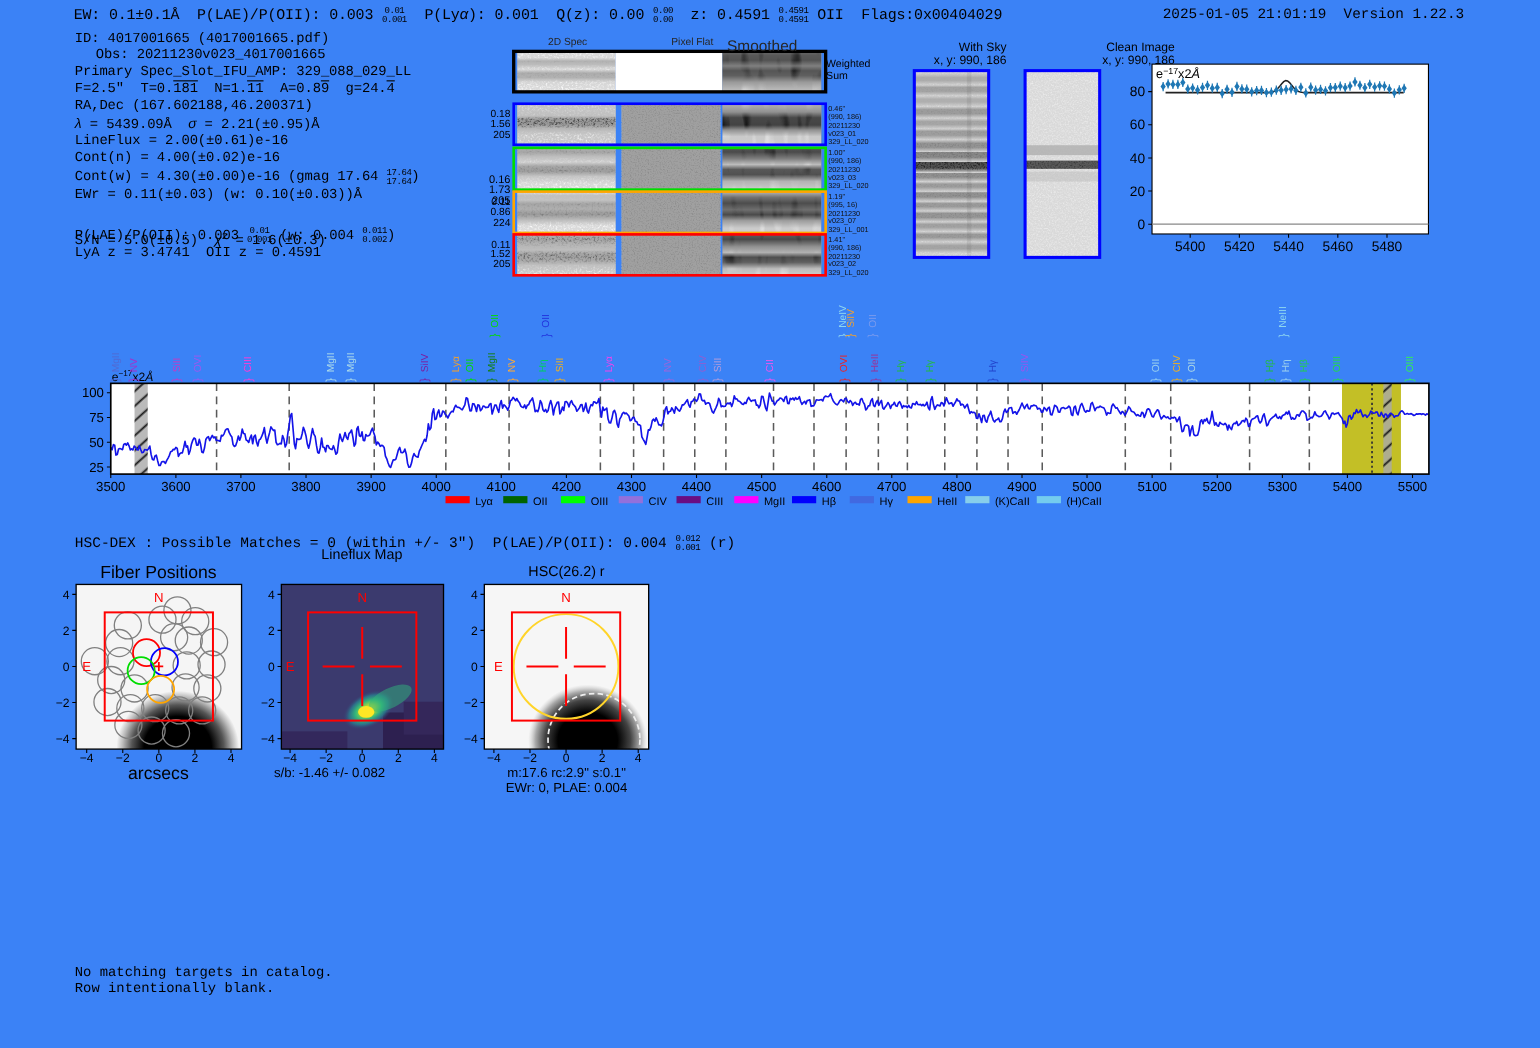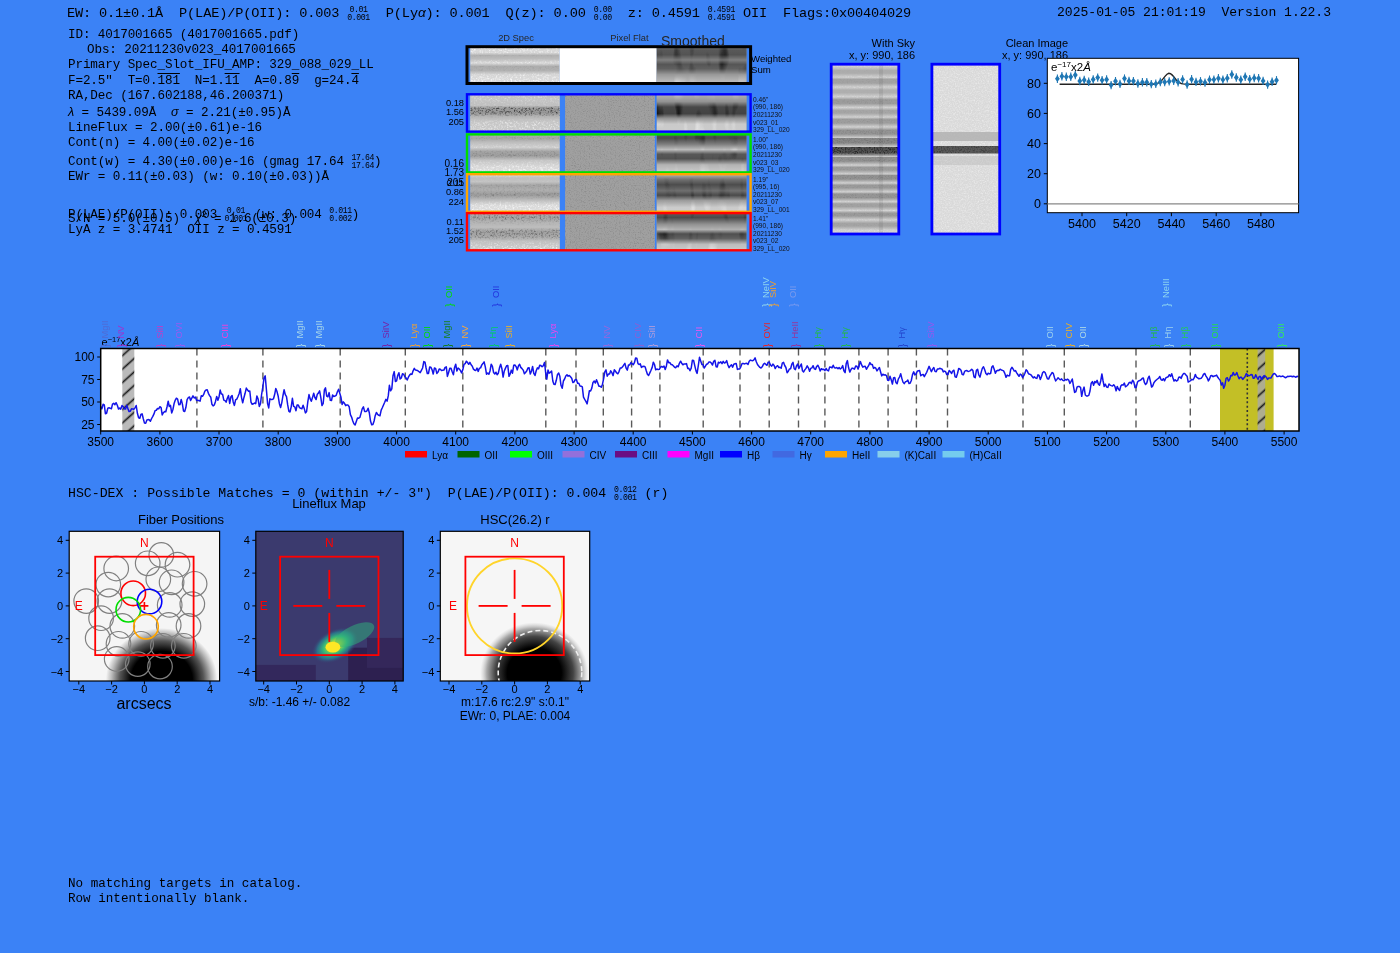--- a/index.html
+++ b/index.html
@@ -759,21 +759,21 @@
       <text x="404.3" y="104.9" font-family="Liberation Sans" font-size="11" text-anchor="end">0</text>
       <line x1="517.4" y1="176" x2="517.4" y2="179.5" stroke="#000" stroke-width="1"></line>
       <text x="517.4" y="187.5" font-family="Liberation Sans" font-size="11" text-anchor="middle">2</text>
       <line x1="410.3" y1="133.7" x2="406.8" y2="133.7" stroke="#000" stroke-width="1"></line>
       <text x="404.3" y="137.7" font-family="Liberation Sans" font-size="11" text-anchor="end">−2</text>
       <line x1="550.2" y1="176" x2="550.2" y2="179.5" stroke="#000" stroke-width="1"></line>
       <text x="550.2" y="187.5" font-family="Liberation Sans" font-size="11" text-anchor="middle">4</text>
       <line x1="410.3" y1="166.5" x2="406.8" y2="166.5" stroke="#000" stroke-width="1"></line>
       <text x="404.3" y="170.5" font-family="Liberation Sans" font-size="11" text-anchor="end">−4</text>
     </svg>
-<div class="abs sans" style="left:64px;top:512px;width:160px;text-align:right;font-size:13px;">Fiber Positions</div>
+<div class="abs sans" style="left:64px;top:512px;width:160px;text-align:center;font-size:16px;">Fiber Positions</div>
 <div class="abs sans" style="left:249px;top:496px;width:160px;text-align:center;font-size:13px;">Lineflux Map</div>
 <div class="abs sans" style="left:435px;top:512px;width:160px;text-align:center;font-size:13px;">HSC(26.2) r</div>
 <div class="abs sans" style="left:64px;top:695px;width:160px;text-align:center;font-size:16px;">arcsecs</div>
 <div class="abs sans" style="left:249px;top:695px;width:160px;font-size:12px;">s/b: -1.46 +/- 0.082</div>
 <div class="abs sans" style="left:425px;top:695px;width:180px;text-align:center;font-size:12px;">m:17.6 rc:2.9"  s:0.1"</div>
 <div class="abs sans" style="left:425px;top:709px;width:180px;text-align:center;font-size:12px;">EWr: 0, PLAE: 0.004</div>
 <div class="abs mono" style="left:68px;top:877px;font-size:12.6px;text-align:center;">No matching targets in catalog.</div>
 <div class="abs mono" style="left:68px;top:892px;font-size:12.6px;">Row intentionally blank.</div>
 </div>
 </body></html>

